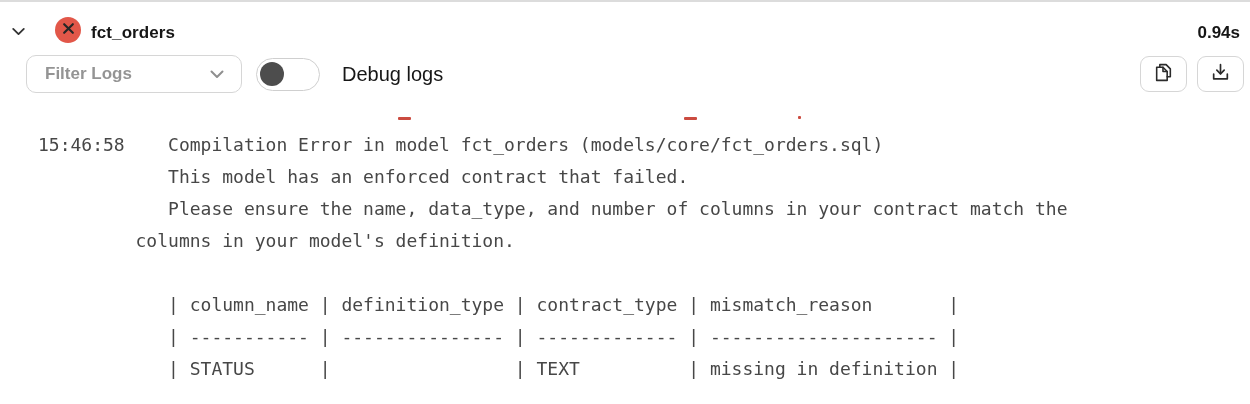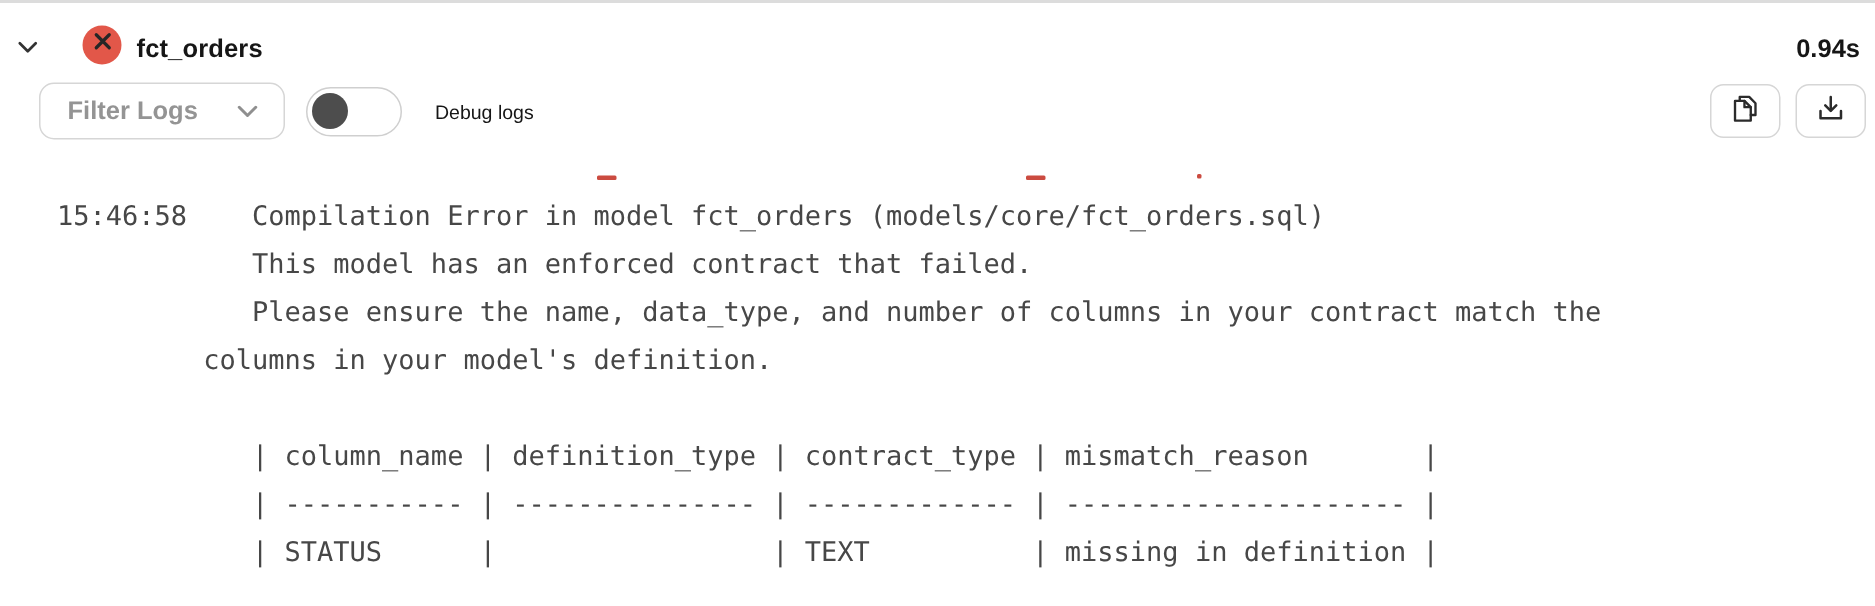--- a/index.html
+++ b/index.html
@@ -50,21 +50,21 @@
     font-size: 17px; color: var(--title-text, #161616); font-weight: bold;
   }
 
   
   .toolbar-row {
     position: absolute;
     top: 53px; left: 26px; right: 6px; height: 38px;
     display: flex; align-items: center;
   }
   .filter-btn {
-    width: 164px; height: 38px;
+    width: 216px; height: 38px;
     border: 1.5px solid var(--border-gray, #d6d6d6); border-radius: 10px;
     background: #fff; cursor: pointer;
     display: flex; align-items: center; justify-content: space-between;
     padding: 0 17px 0 18px;
   }
   .filter-btn .label {
     font-size: 17px; font-weight: 700; color: var(--muted-text, #949494);
   }
   .toggle {
     margin-left: 14px;
@@ -72,21 +72,21 @@
     border: 1.5px solid #cfcfcf; border-radius: 17px;
     background: #fff; position: relative; cursor: pointer; padding: 0;
   }
   .toggle .knob {
     position: absolute; left: 3px; top: 3px;
     width: 24px; height: 24px; border-radius: 50%;
     background: #4d4d4d;
   }
   .debug-label {
     margin-left: 22px;
-    font-size: 13px; color: var(--title-text, #161616);
+    font-size: 20px; color: var(--title-text, #161616);
   }
   .icon-btn {
     width: 47px; height: 36px;
     border: 1.5px solid var(--border-gray, #d6d6d6); border-radius: 9px;
     background: #fff; cursor: pointer;
     display: flex; align-items: center; justify-content: center;
     padding: 0;
   }
   .icon-btn.first { margin-left: auto; }
   .icon-btn + .icon-btn { margin-left: 10px; }

